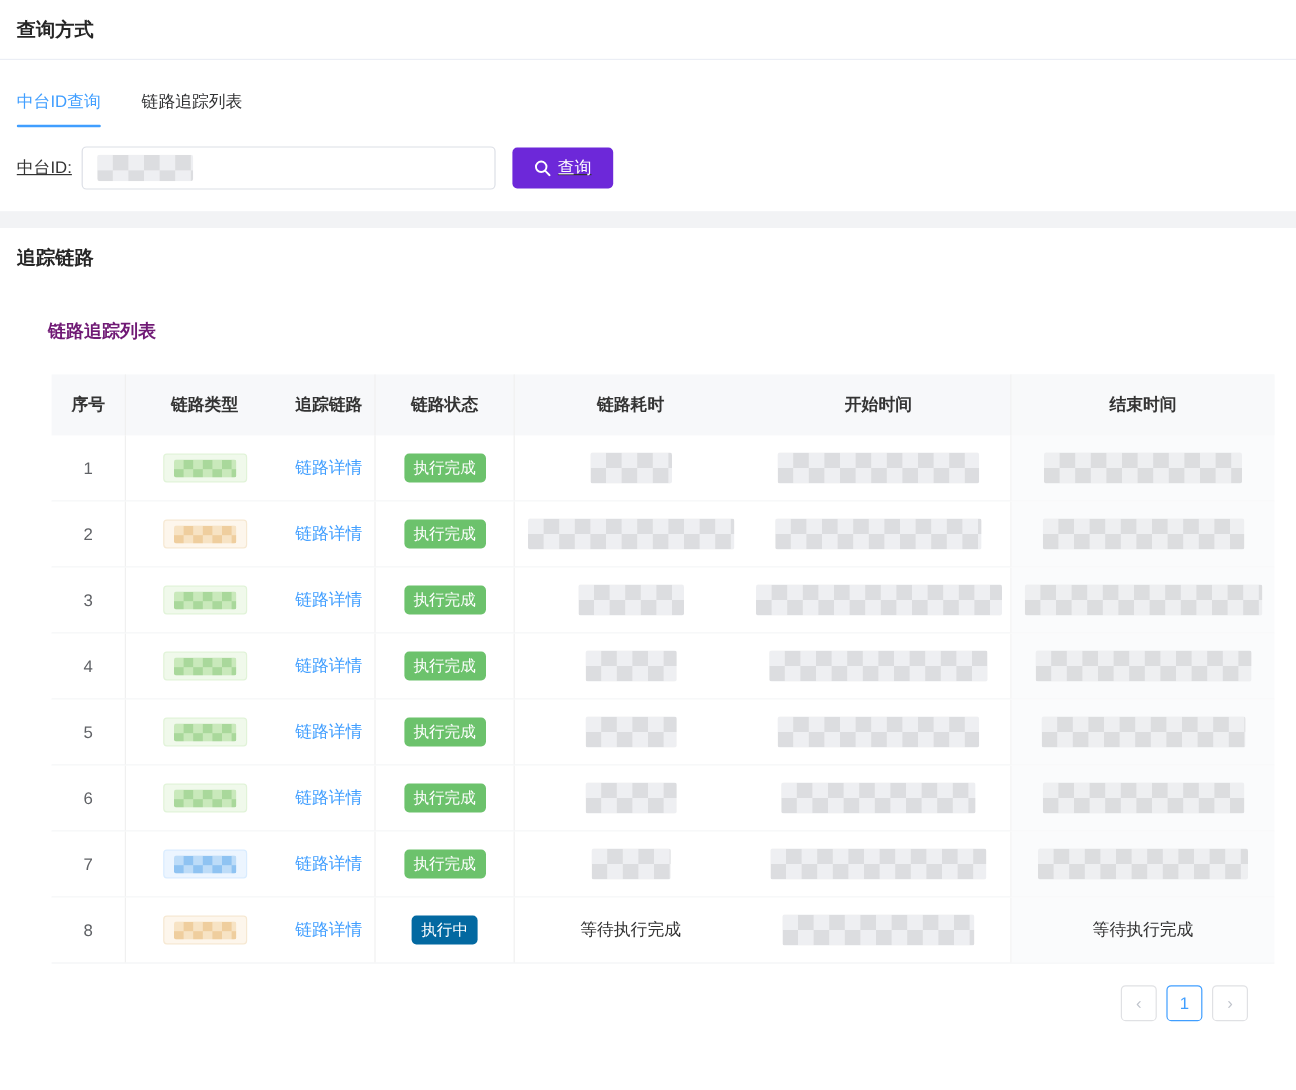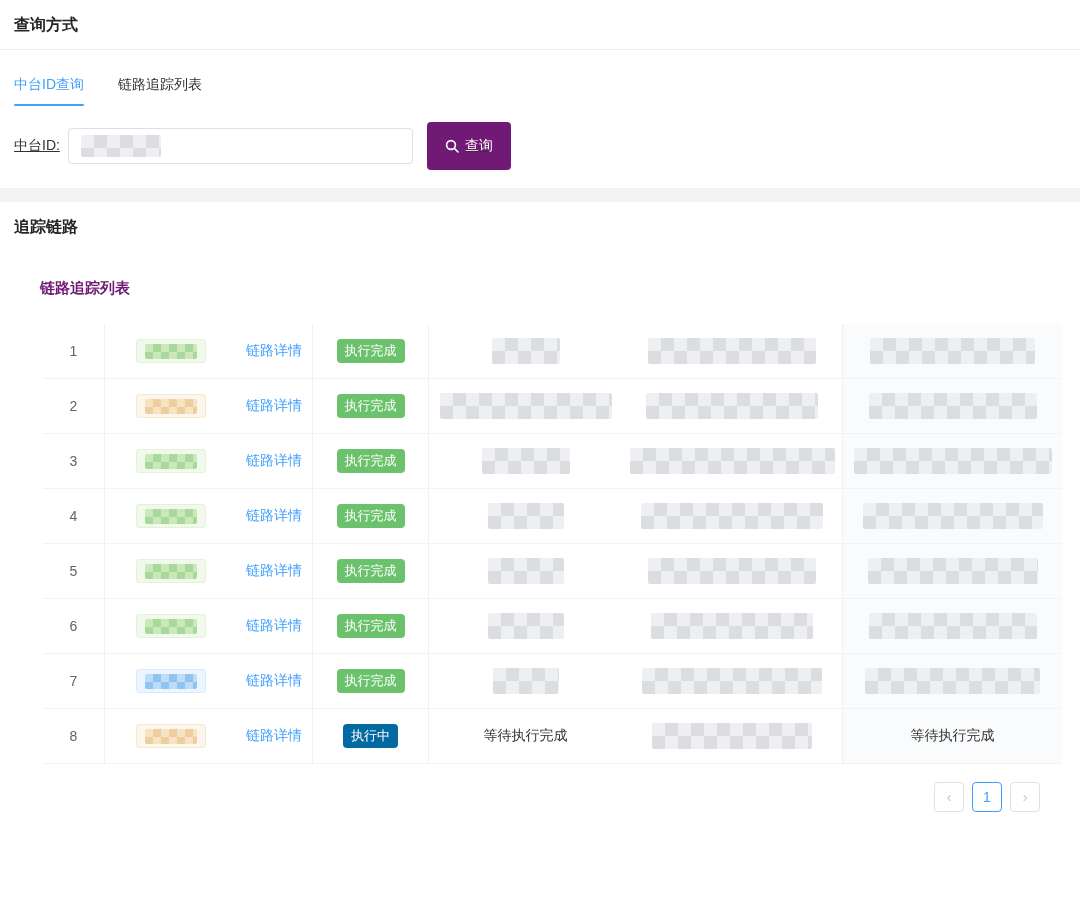--- a/index.html
+++ b/index.html
@@ -9,21 +9,21 @@
   
   .sec-title { font-size:16px; font-weight:bold; color:#262626; padding:15px 16px 13px 14px; }
   .divider { border-bottom:1px solid #ebeef5; }
   .tabs { display:flex; gap:34px; padding:26px 0 0 14px; }
   .tab { font-size:14px; color:#303133; padding-bottom:12px; cursor:pointer; position:relative; }
   .tab.active { color:#409eff; }
   .tab.active::after { content:""; position:absolute; left:0; right:0; bottom:0; height:2px; background:#409eff; border-radius:1px; }
   .query-form { display:flex; align-items:center; padding:16px 0 18px 14px;text-decoration:underline; }
   .q-label { font-size:14px; color:#333; margin-right:8px; }
   .q-input { width:345px; height:36px; border:1px solid #dcdfe6; border-radius:4px; background:#fff; display:flex; align-items:center; padding-left:12px; }
-  .q-btn { margin-left:14px; height:48px; padding:0 18px; background:#701a75; border:none; border-radius:4px;
+  .q-btn { margin-left:14px; height:34px; padding:0 18px; background:#6d28d9; border:none; border-radius:4px;
     color:#fff; font-size:14px; display:flex; align-items:center; gap:6px; cursor:pointer; }
   .q-btn svg { display:block; }
 
   .gray-band { height:14px; background:#f2f3f5; }
 
   
   .list-title { font-size:15px; font-weight:bold; color:#701a75; margin:28px 0 26px 40px; }
   .table { margin-left:43px; width:1019px; font-size:14px; }
   .t-row { display:grid; grid-template-columns:62px 131px 77px 116px 193px 221px 219px; align-items:center; }
   .t-head { background:#f7f8fa; height:51px; font-weight:bold; color:#333; }
@@ -93,20 +93,29 @@
   </div>
 </div>
 
 <div class="gray-band"></div>
 
 <div>
   <div class="sec-title">追踪链路</div>
   <div class="list-title">链路追踪列表</div>
 
   <div class="table" id="trace-table">
+    <div class="t-row t-head" id="t-head">
+        <div class="cell b-r">序号</div>
+        <div class="cell">链路类型</div>
+        <div class="cell b-r">追踪链路</div>
+        <div class="cell b-r">链路状态</div>
+        <div class="cell">链路耗时</div>
+        <div class="cell b-r">开始时间</div>
+        <div class="cell endcol">结束时间</div>
+      </div>
     <div id="t-body">
         <div class="t-row t-body-row">
           <div class="cell b-r idx">1</div>
           <div class="cell ">
             <span class="tag green">
               <span class="tmos"></span>
             </span>
           </div>
           <div class="cell b-r">
             <span class="link">链路详情</span>

